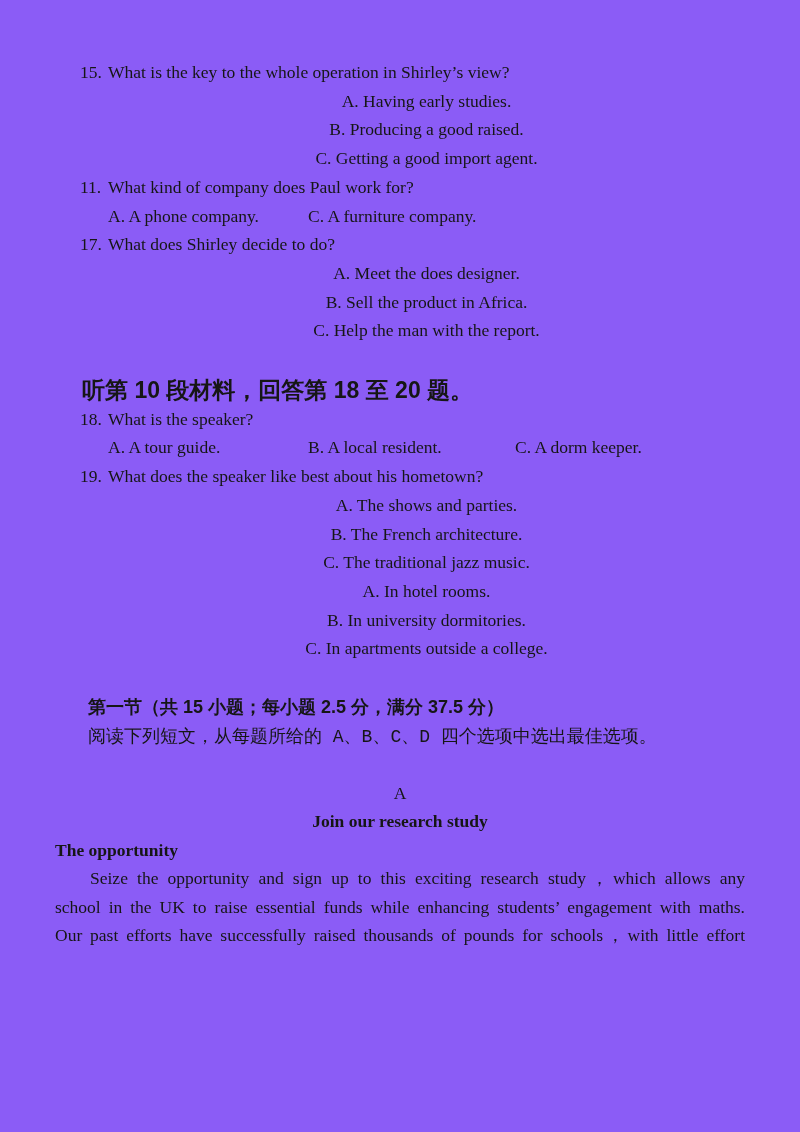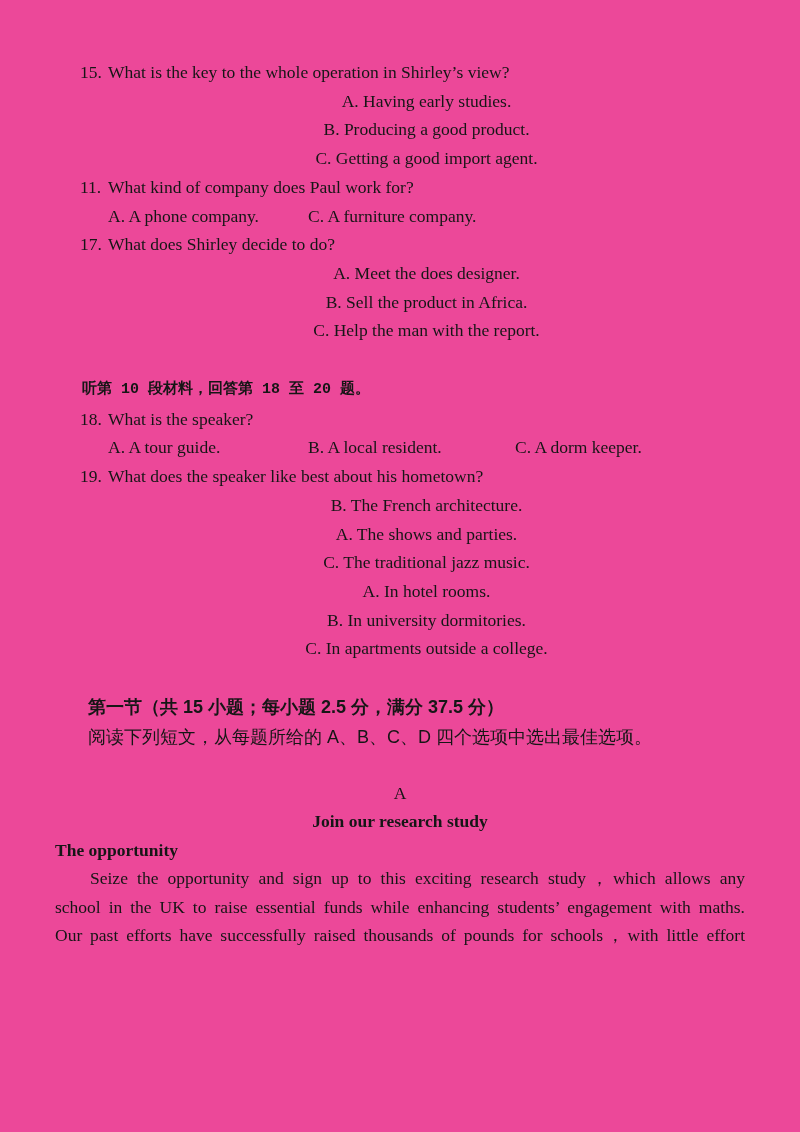--- a/index.html
+++ b/index.html
@@ -4,21 +4,21 @@
 <style>
   html, body {
     margin: 0;
     padding: 0;
     background: #ffffff;
   }
   .page {
     position: relative;
     width: 800px;
     height: 1132px;
-    background: #ec4899;
+    background: #8b5cf6;
     overflow: hidden;
     font-family: "Liberation Serif", "DejaVu Serif", serif;
     font-size: 17.5px;
     color: #161616;
     box-sizing: border-box;
     padding: 58px 55px 0 55px;
   }
   .line {
     line-height: 28.7px;
     white-space: nowrap;
@@ -36,64 +36,64 @@
     padding-left: 53px;
     display: flex;
   }
   .optrow .c1 { display: inline-block; width: 200px; }
   .optrow .c2 { display: inline-block; width: 207px; }
   .optrow .c3 { display: inline-block; }
   
   .material-note {
     padding-left: 27px;
     font-weight: bold;
-    font-size: 15px;
-    font-family: Liberation Mono, monospace;
+    font-size: 23px;
+    font-family: Liberation Sans, sans-serif;
   }
   .spacer-a { height: 31px; }
   .spacer-b { height: 29px; }
   .spacer-c { height: 27px; }
   .cn-block .line { line-height: 30px; }
   .part2-heading {
     font-weight: bold;
     font-size: 18.5px;
     margin-left: -4px;
     font-family: "Liberation Sans", "DejaVu Sans", sans-serif;
   }
   .part2-sub {
     font-weight: bold;
     font-size: 18px;
     padding-left: 33px;
     font-family: "Liberation Sans", "DejaVu Sans", sans-serif;
   }
   .part2-instruction {
     font-size: 18px;
     padding-left: 33px;
-    font-family: Liberation Sans, sans-serif;
+    font-family: Liberation Mono, monospace;
   }
   .passage .line { line-height: 28.4px; }
   .center { text-align: center; }
   .bold { font-weight: bold; }
   .pline {
     white-space: normal;
     text-align: justify;
     text-align-last: justify;
   }
   .pline.first { text-indent: 35px; }
 </style>
 </head>
 <body>
 
 <div class="page">
 
   <div class="line qline">
     <span class="qnum">15.</span><span>What is the key to the whole operation in Shirley’s view?</span>
   </div>
   <div class="line opt">A. Having early studies.</div>
-  <div class="line opt">B. Producing a good product.</div>
+  <div class="line opt">B. Producing a good raised.</div>
   <div class="line opt">C. Getting a good import agent.</div>
 
   <div class="line qline">
     <span class="qnum">11.</span><span>What kind of company does Paul work for?</span>
   </div>
   <div class="line optrow">
     <span class="c1">A. A phone company.</span>
     <span class="c3">C. A furniture company.</span>
   </div>
 
@@ -113,22 +113,22 @@
   </div>
   <div class="line optrow">
     <span class="c1">A. A tour guide.</span>
     <span class="c2">B. A local resident.</span>
     <span class="c3">C. A dorm keeper.</span>
   </div>
 
   <div class="line qline">
     <span class="qnum">19.</span><span>What does the speaker like best about his hometown?</span>
   </div>
+  <div class="line opt">A. The shows and parties.</div>
   <div class="line opt">B. The French architecture.</div>
-  <div class="line opt">A. The shows and parties.</div>
   <div class="line opt">C. The traditional jazz music.</div>
 
   <div class="line opt">A. In hotel rooms.</div>
   <div class="line opt">B. In university dormitories.</div>
   <div class="line opt">C. In apartments outside a college.</div>
 
   <div class="spacer-b"></div>
 
   <div class="cn-block">
     <div class="line part2-sub">第一节（共 15 小题；每小题 2.5 分，满分 37.5 分）</div>

